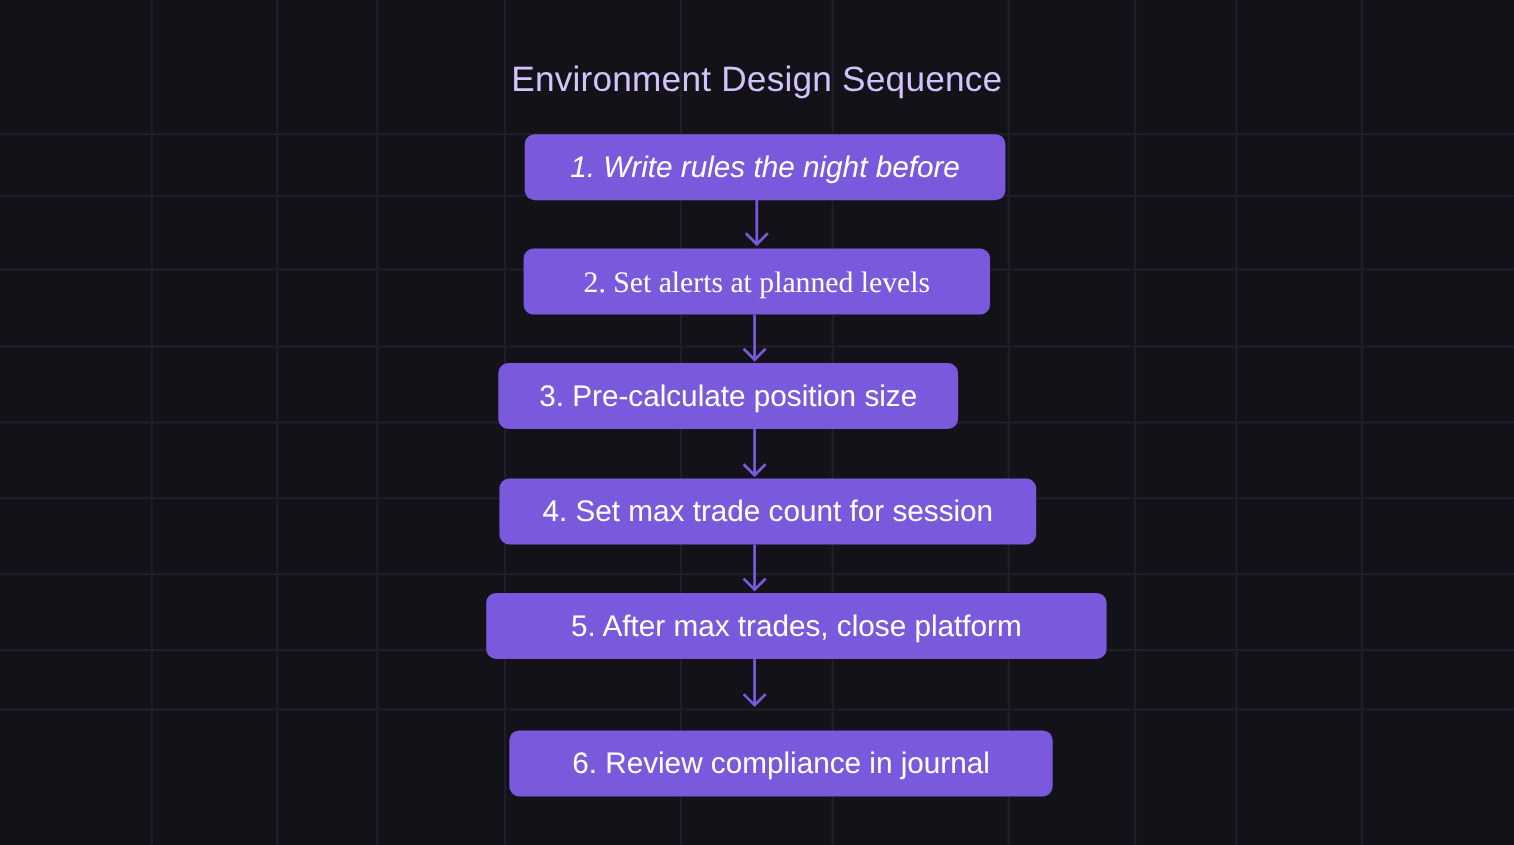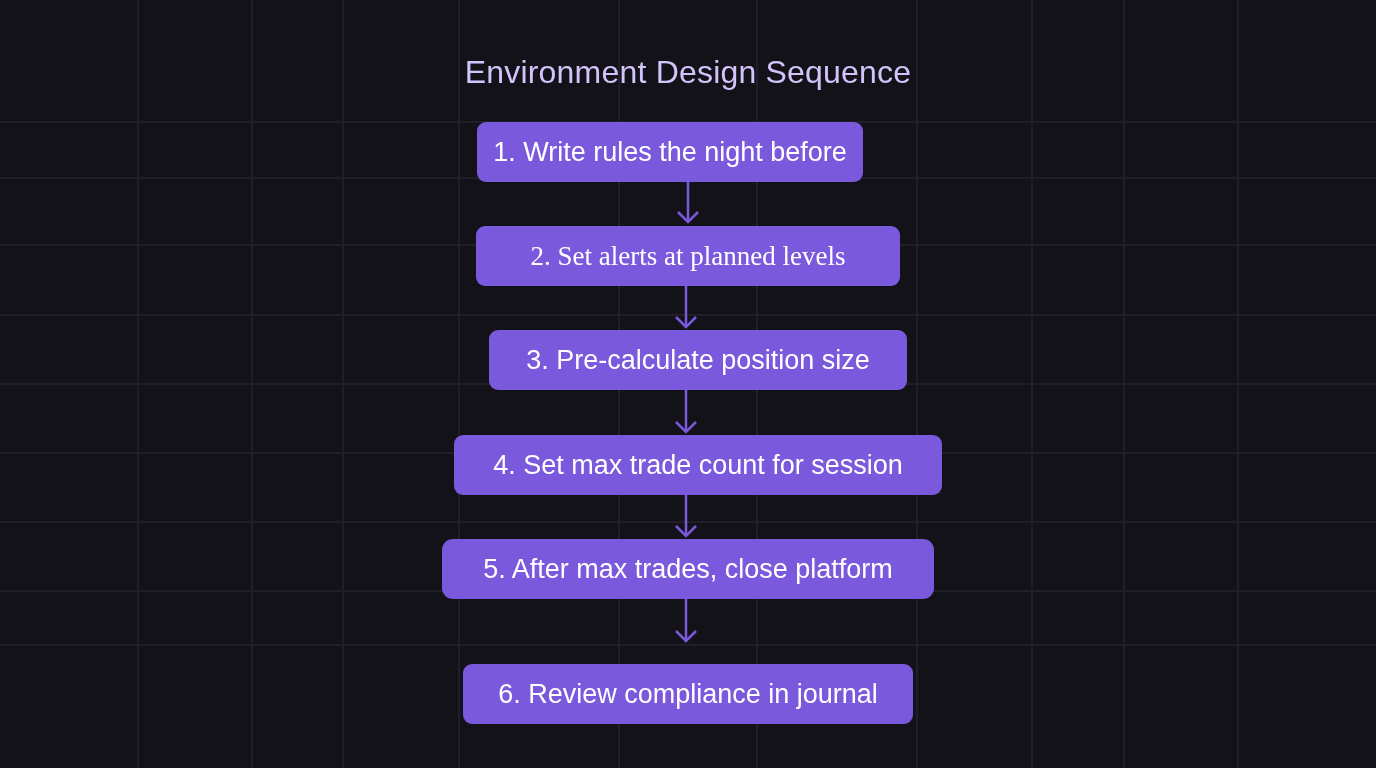--- a/index.html
+++ b/index.html
@@ -43,26 +43,26 @@
   <div class="grid-h" style="top:314px"></div>
   <div class="grid-h" style="top:383px"></div>
   <div class="grid-h" style="top:452px"></div>
   <div class="grid-h" style="top:521px"></div>
   <div class="grid-h" style="top:590px"></div>
   <div class="grid-h" style="top:644px"></div>
 </div>
 
 <div class="title">Environment Design Sequence</div>
 
-<div class="step" style="left:477px; top:122px; width:386px;">1. Write rules the night before</div>
+<div class="step" style="left:477px; top:122px; width:437px;font-style:italic;">1. Write rules the night before</div>
 <div class="step" style="left:476px; top:226px; width:424px;font-family:Liberation Serif, serif;">2. Set alerts at planned levels</div>
-<div class="step" style="left:489px; top:330px; width:418px;">3. Pre-calculate position size</div>
+<div class="step" style="left:453px; top:330px; width:418px;">3. Pre-calculate position size</div>
 <div class="step" style="left:444px; top:435px; width:488px;margin-left:10px;">4. Set max trade count for session</div>
-<div class="step" style="left:442px; top:539px; width:492px;border-radius:11px;">5. After max trades, close platform</div>
-<div class="step" style="left:463px; top:664px; width:450px;">6. Review compliance in journal</div>
+<div class="step" style="left:442px; top:539px; width:564px;">5. After max trades, close platform</div>
+<div class="step" style="left:463px; top:664px; width:494px;">6. Review compliance in journal</div>
 
 <svg class="arrow" style="left:676px; top:181px;" viewBox="0 0 24 44">
   <line x1="12" y1="0" x2="12" y2="41" stroke="#7a59dc" stroke-width="2.5"></line>
   <polyline points="2,31 12,41 22,31" fill="none" stroke="#7a59dc" stroke-width="2.5"></polyline>
 </svg>
 <svg class="arrow" style="left:674px; top:286px;" viewBox="0 0 24 44">
   <line x1="12" y1="0" x2="12" y2="41" stroke="#7a59dc" stroke-width="2.5"></line>
   <polyline points="2,31 12,41 22,31" fill="none" stroke="#7a59dc" stroke-width="2.5"></polyline>
 </svg>
 <svg class="arrow" style="left:674px; top:390px;" viewBox="0 0 24 44">

